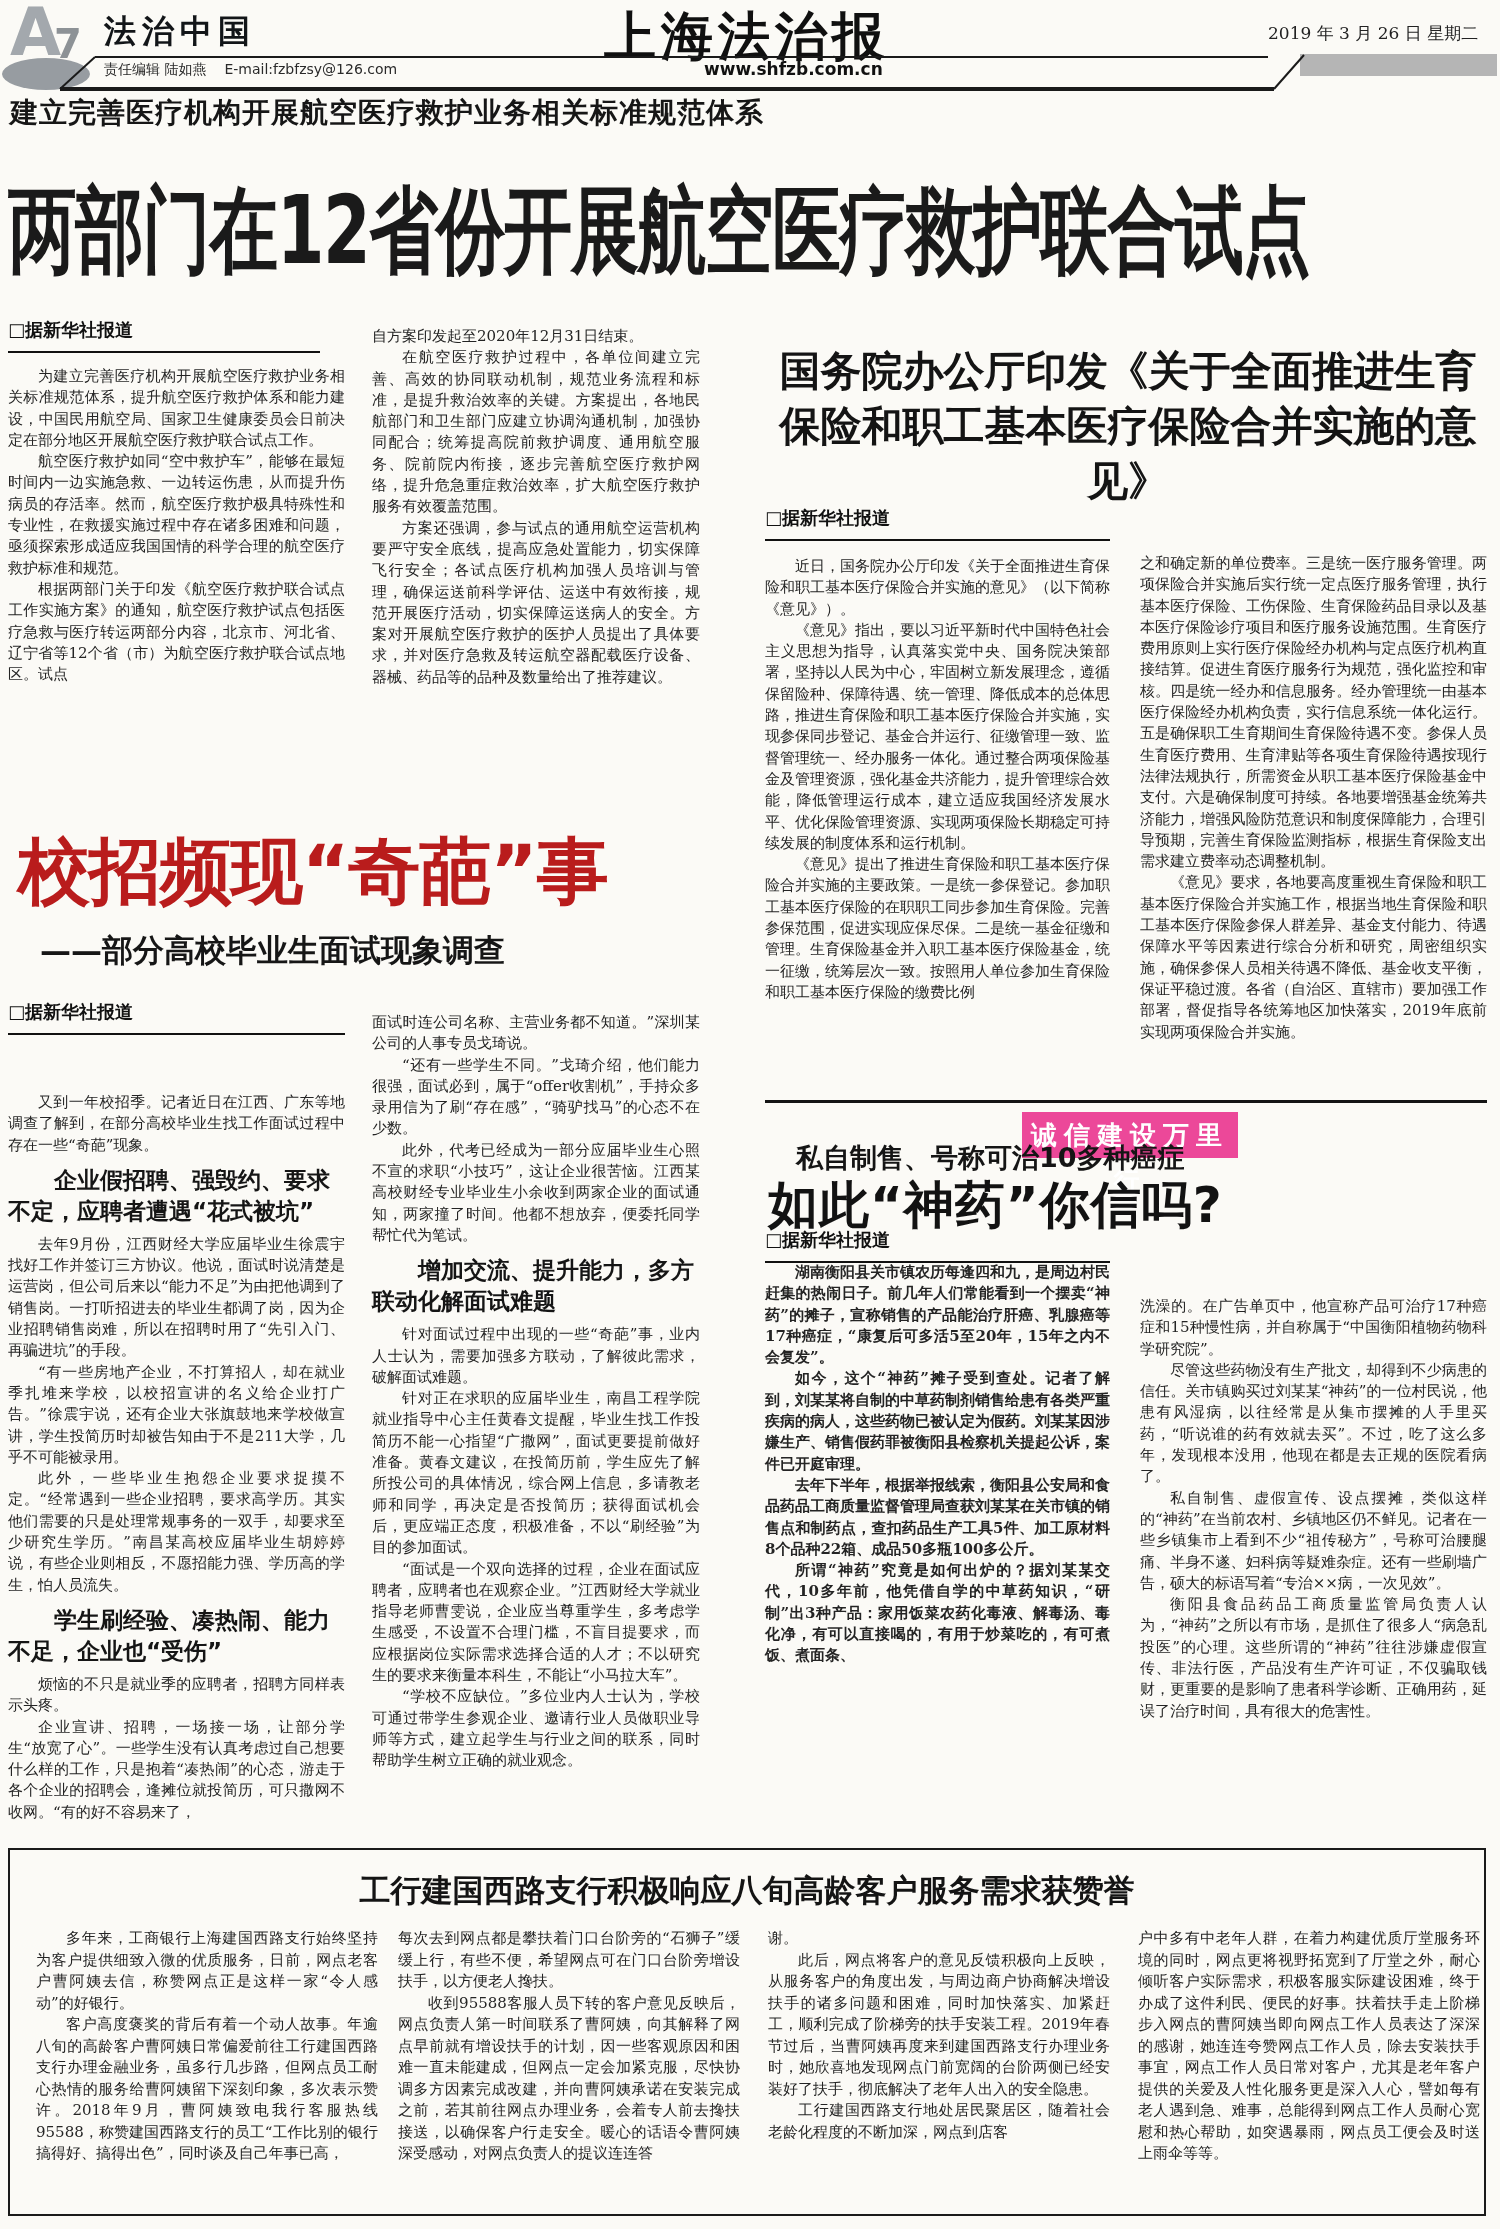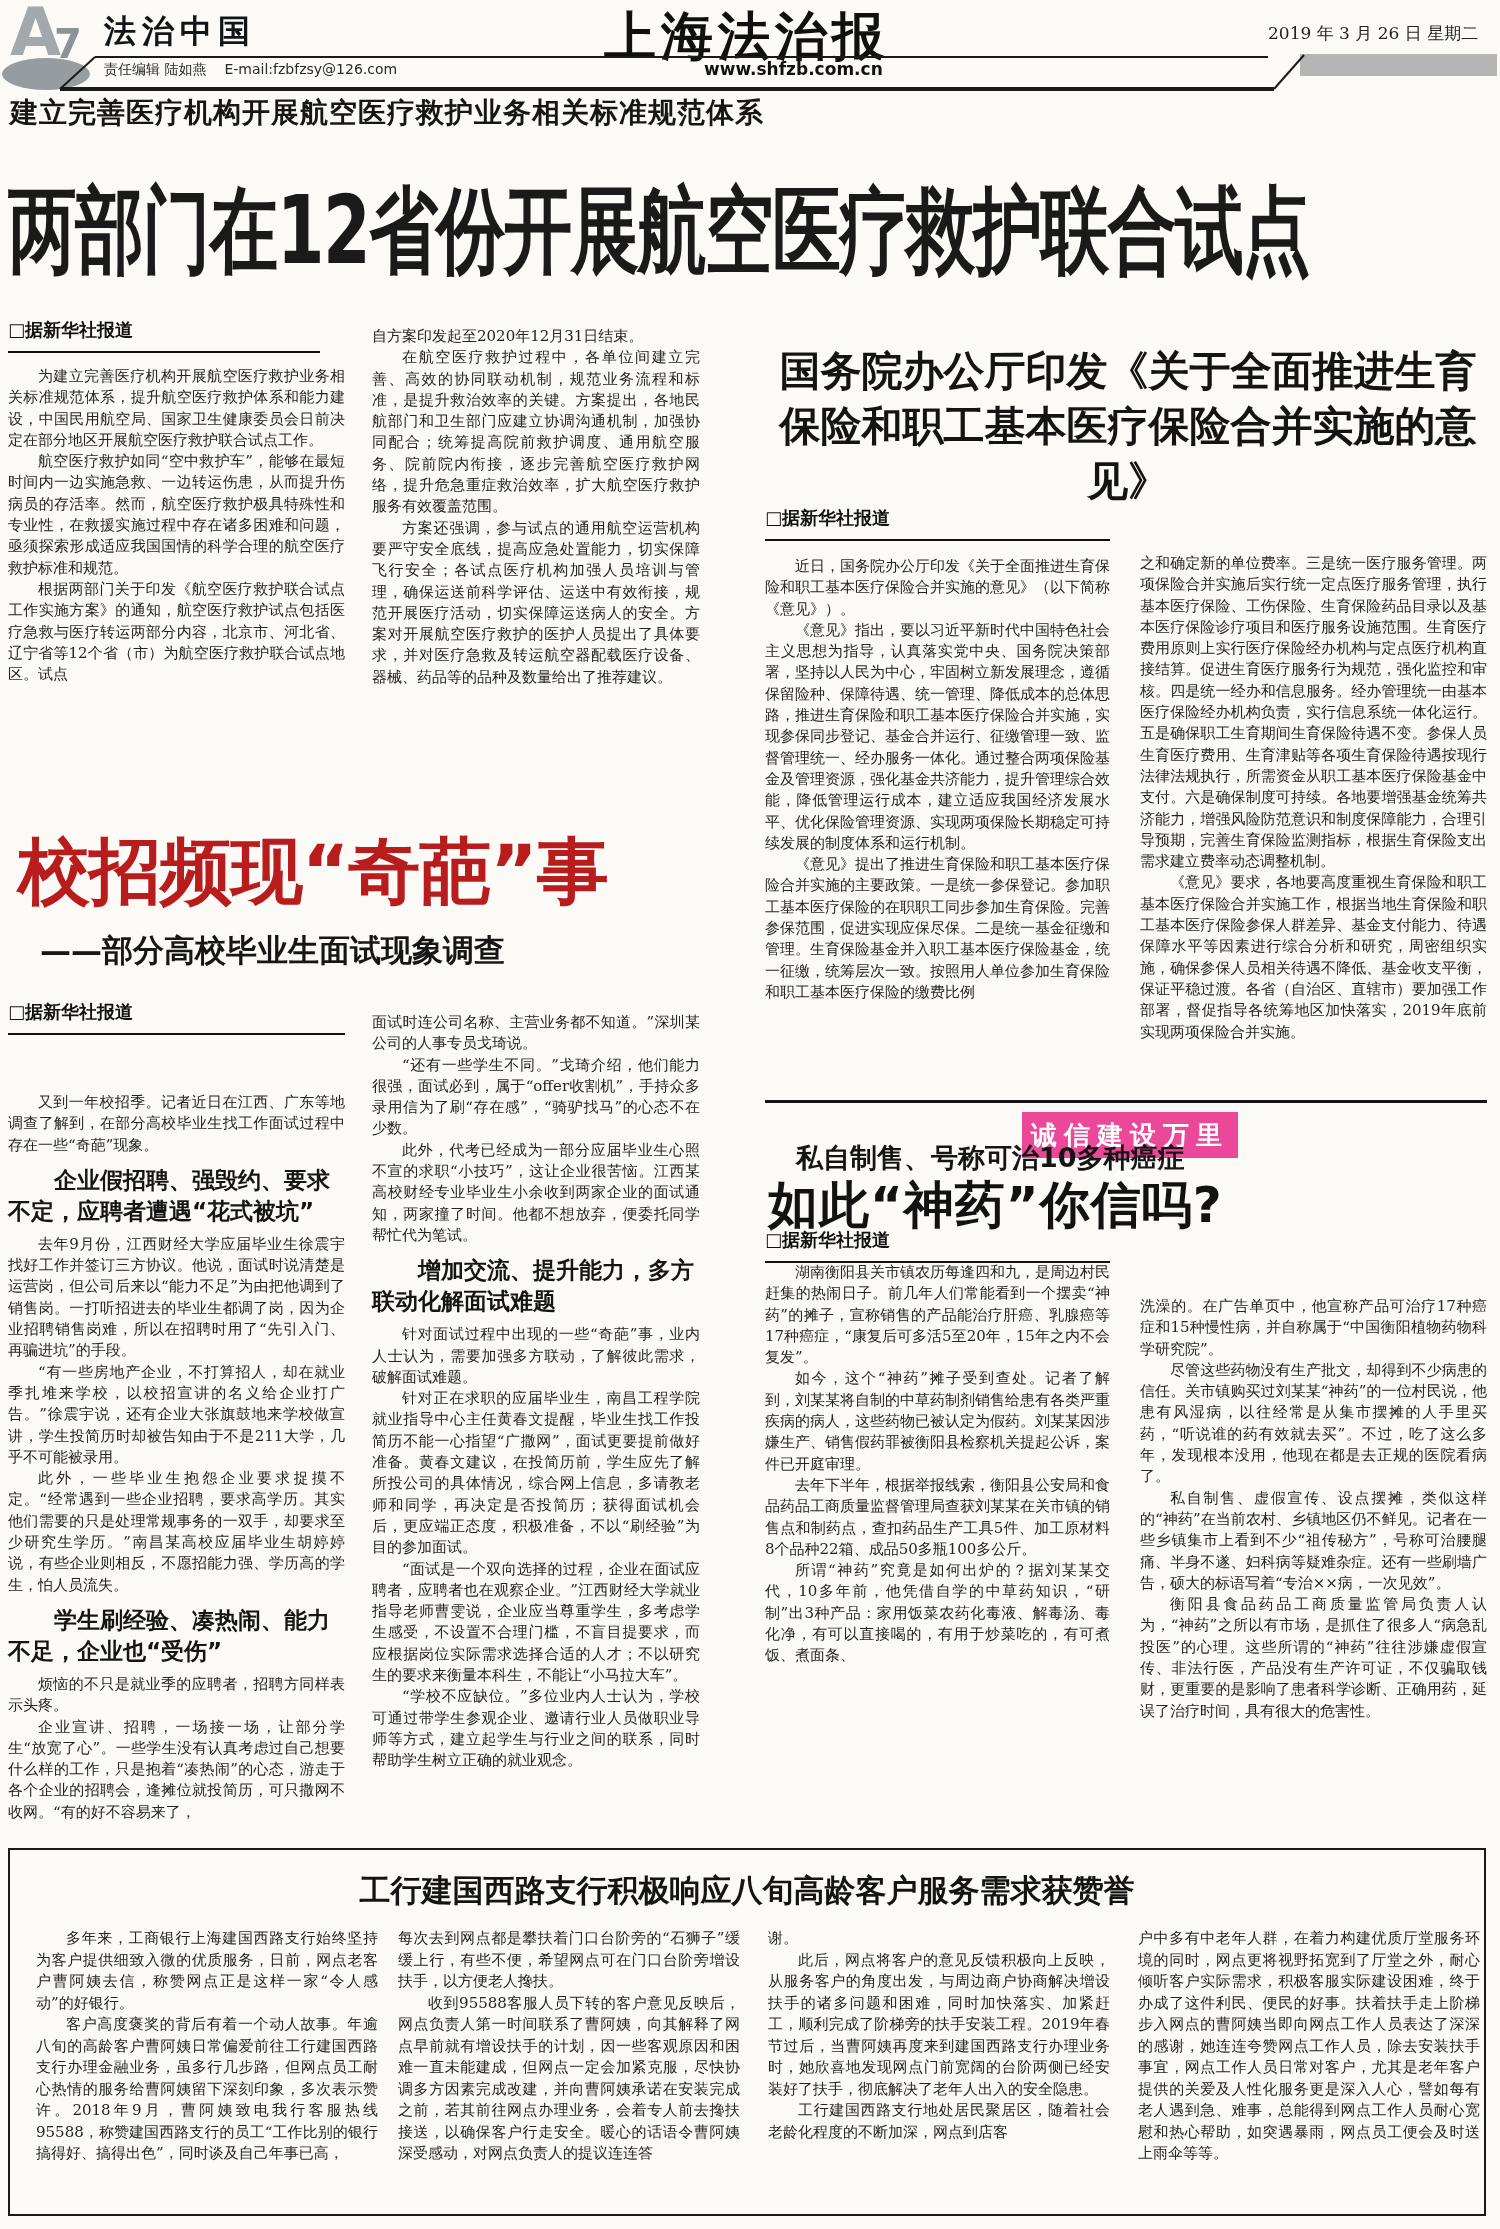--- a/index.html
+++ b/index.html
@@ -118,21 +118,21 @@
     <p>针对正在求职的应届毕业生，南昌工程学院就业指导中心主任黄春文提醒，毕业生找工作投简历不能一心指望“广撒网”，面试更要提前做好准备。黄春文建议，在投简历前，学生应先了解所投公司的具体情况，综合网上信息，多请教老师和同学，再决定是否投简历；获得面试机会后，更应端正态度，积极准备，不以“刷经验”为目的参加面试。</p>
     <p>“面试是一个双向选择的过程，企业在面试应聘者，应聘者也在观察企业。”江西财经大学就业指导老师曹雯说，企业应当尊重学生，多考虑学生感受，不设置不合理门槛，不盲目提要求，而应根据岗位实际需求选择合适的人才；不以研究生的要求来衡量本科生，不能让“小马拉大车”。</p>
     <p>“学校不应缺位。”多位业内人士认为，学校可通过带学生参观企业、邀请行业人员做职业导师等方式，建立起学生与行业之间的联系，同时帮助学生树立正确的就业观念。</p>
   </div>
 
   <div class="abs shen-rule"></div>
   <div class="abs badge sans">诚信建设万里行</div>
   <div class="abs shen-subhead sans">私自制售、号称可治10多种癌症</div>
   <div class="abs shen-headline sans">如此“神药”你信吗?</div>
   <div class="abs byline" style="left:765px;top:1228px;width:345px;">□据新华社报道</div>
-  <div class="abs bodycol" style="left:765px;top:1262px;width:345px;height:540px;">
+  <div class="abs bodycol" style="left:765px;top:1262px;width:345px;height:540px;font-weight:bold;">
     <p>湖南衡阳县关市镇农历每逢四和九，是周边村民赶集的热闹日子。前几年人们常能看到一个摆卖“神药”的摊子，宣称销售的产品能治疗肝癌、乳腺癌等17种癌症，“康复后可多活5至20年，15年之内不会复发”。</p>
     <p>如今，这个“神药”摊子受到查处。记者了解到，刘某某将自制的中草药制剂销售给患有各类严重疾病的病人，这些药物已被认定为假药。刘某某因涉嫌生产、销售假药罪被衡阳县检察机关提起公诉，案件已开庭审理。</p>
     <p>去年下半年，根据举报线索，衡阳县公安局和食品药品工商质量监督管理局查获刘某某在关市镇的销售点和制药点，查扣药品生产工具5件、加工原材料8个品种22箱、成品50多瓶100多公斤。</p>
     <p>所谓“神药”究竟是如何出炉的？据刘某某交代，10多年前，他凭借自学的中草药知识，“研制”出3种产品：家用饭菜农药化毒液、解毒汤、毒化净，有可以直接喝的，有用于炒菜吃的，有可煮饭、煮面条、</p>
   </div>
   <div class="abs bodycol" style="left:1140px;top:1296px;width:347px;height:506px;">
     <p class="cont">洗澡的。在广告单页中，他宣称产品可治疗17种癌症和15种慢性病，并自称属于“中国衡阳植物药物科学研究院”。</p>
     <p>尽管这些药物没有生产批文，却得到不少病患的信任。关市镇购买过刘某某“神药”的一位村民说，他患有风湿病，以往经常是从集市摆摊的人手里买药，“听说谁的药有效就去买”。不过，吃了这么多年，发现根本没用，他现在都是去正规的医院看病了。</p>
     <p>私自制售、虚假宣传、设点摆摊，类似这样的“神药”在当前农村、乡镇地区仍不鲜见。记者在一些乡镇集市上看到不少“祖传秘方”，号称可治腰腿痛、半身不遂、妇科病等疑难杂症。还有一些刷墙广告，硕大的标语写着“专治××病，一次见效”。</p>
     <p>衡阳县食品药品工商质量监管局负责人认为，“神药”之所以有市场，是抓住了很多人“病急乱投医”的心理。这些所谓的“神药”往往涉嫌虚假宣传、非法行医，产品没有生产许可证，不仅骗取钱财，更重要的是影响了患者科学诊断、正确用药，延误了治疗时间，具有很大的危害性。</p>

